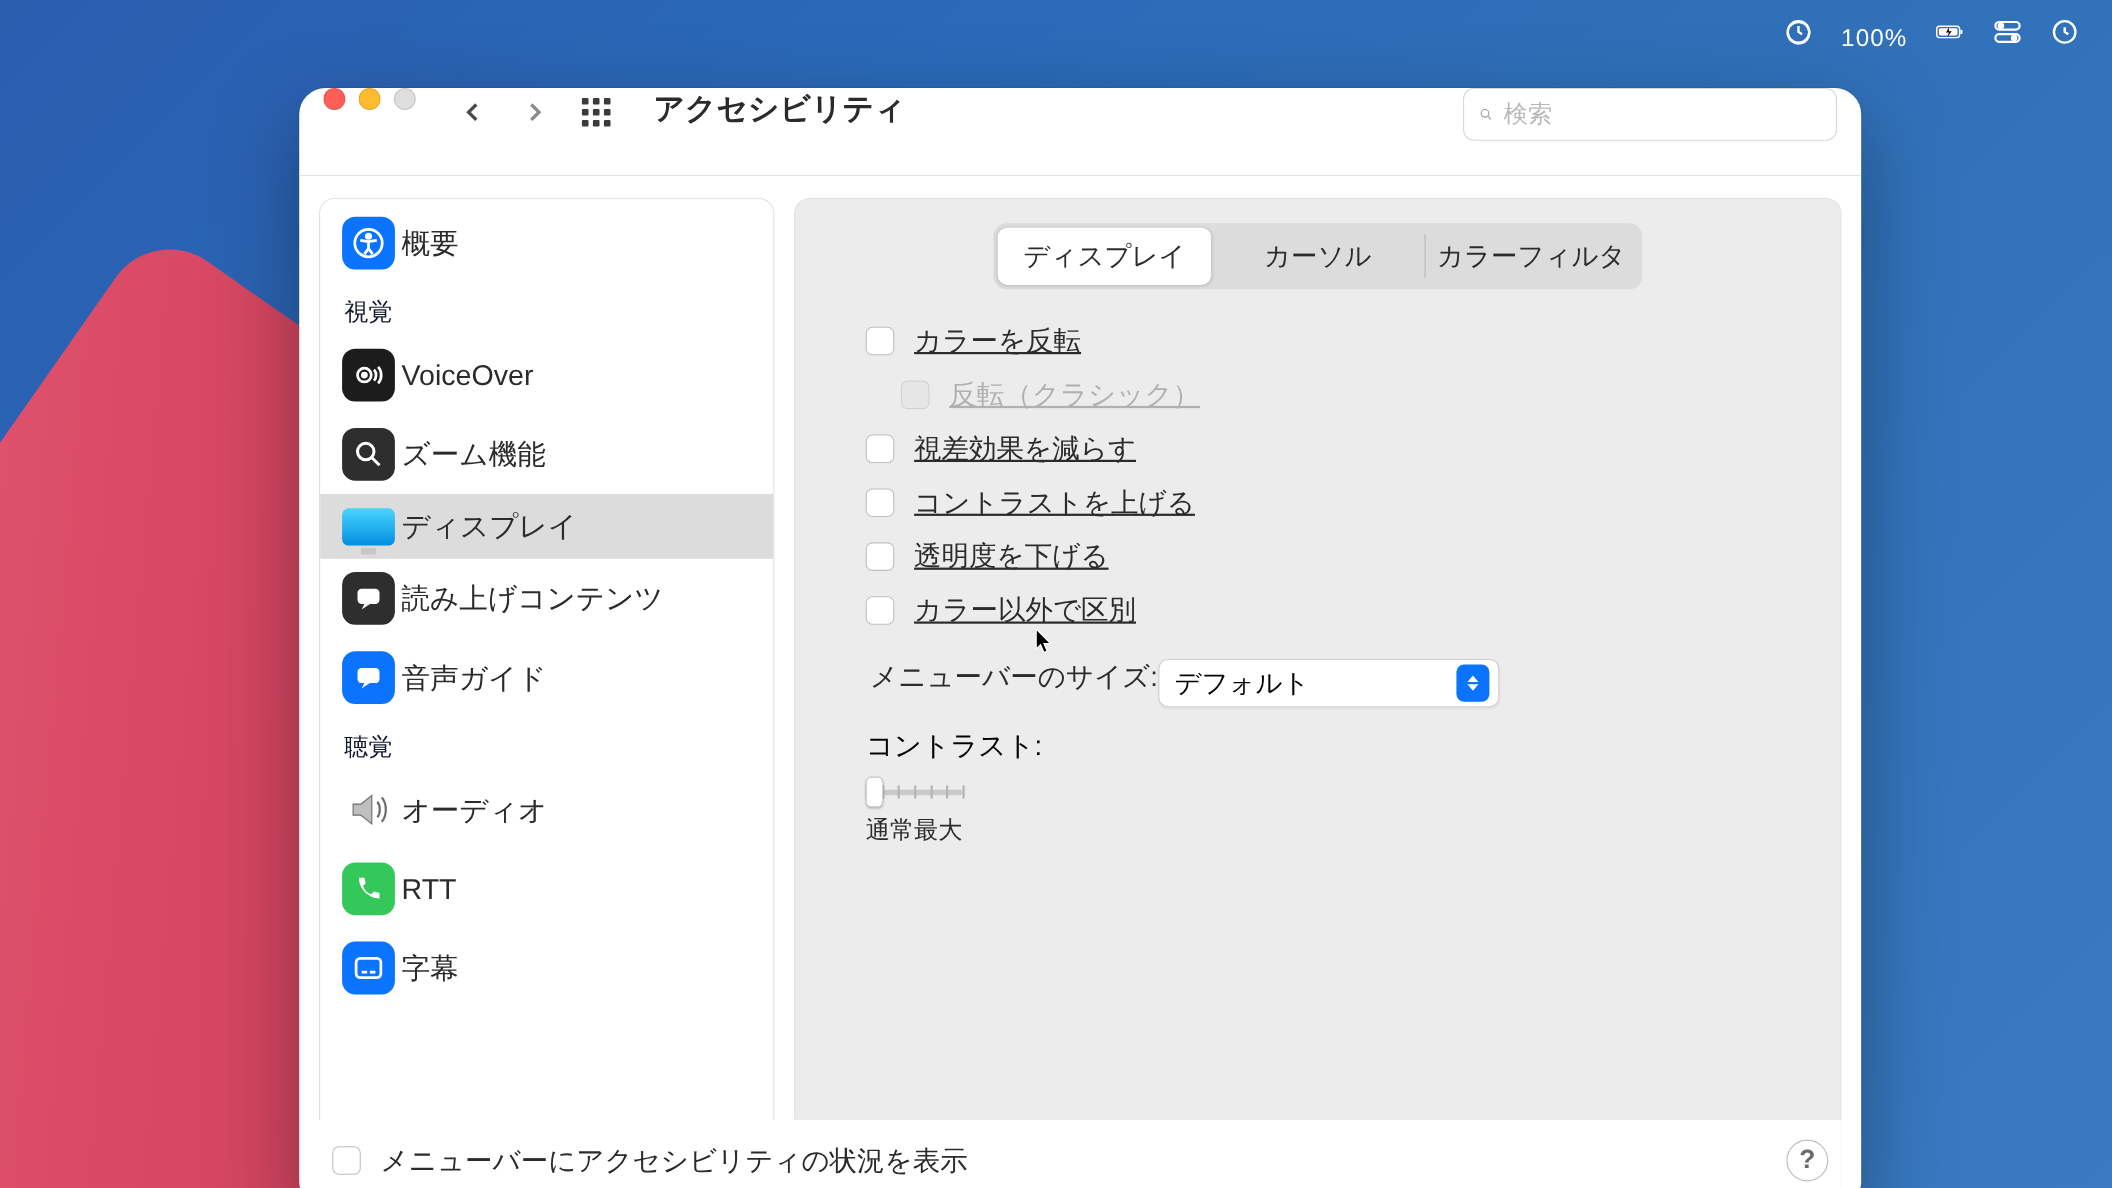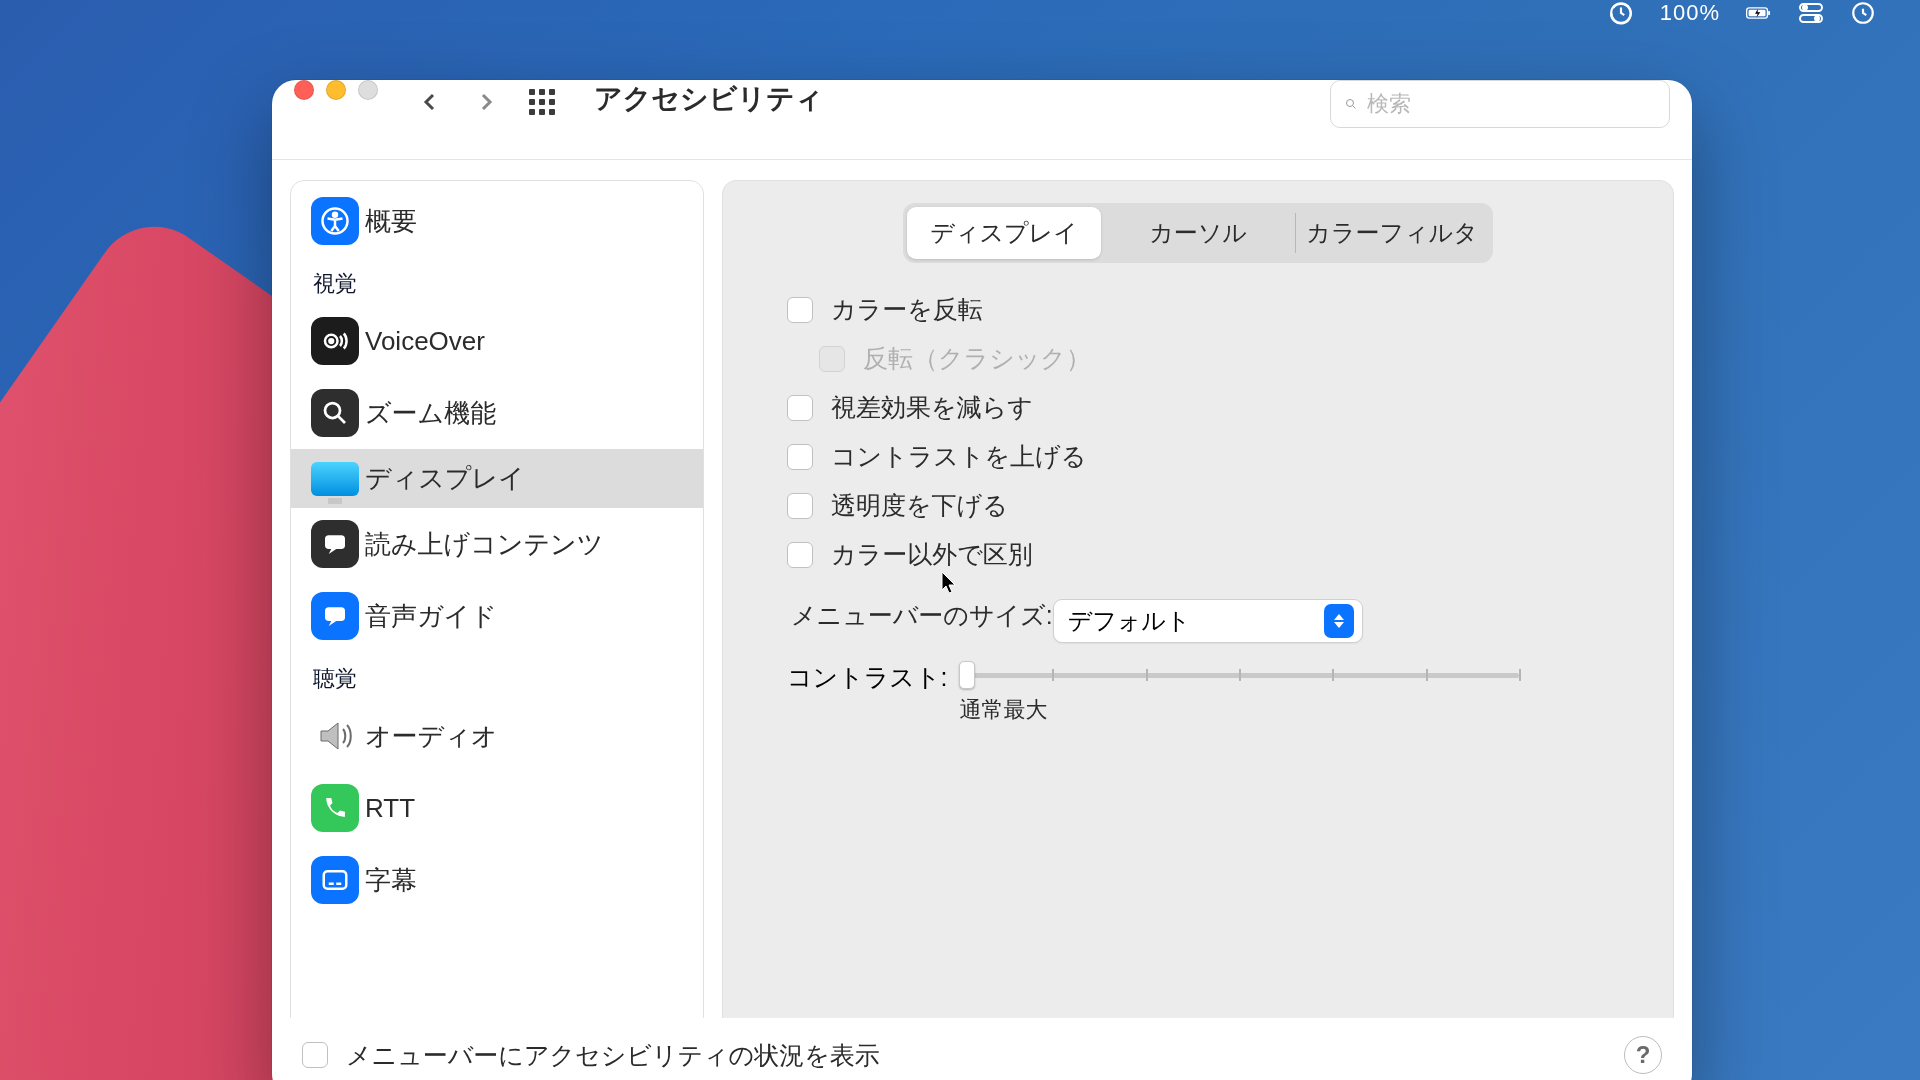--- a/index.html
+++ b/index.html
@@ -14,21 +14,21 @@
     background: linear-gradient(60deg,#e8617a 0%, #d94864 40%, #c33b59 100%);
     transform: rotate(35deg); border-radius:60px; }
   .bg-shape2 { position:absolute; left:-150px; bottom:-350px; width:1200px; height:700px;
     background: linear-gradient(60deg,#e9d2e9 0%, #d4b7dd 60%, #caa8d6 100%);
     transform: rotate(25deg); border-radius:60px; }
   .bg-shape3 { position:absolute; left:150px; bottom:-450px; width:1400px; height:600px;
     background: linear-gradient(60deg,#7a3fae 0%, #3e3f99 100%);
     transform: rotate(18deg); border-radius:60px; }
 
   
-  .menubar { position:absolute; top:0; right:14px; height:48px; display:flex; align-items:flex-start; gap:26px; padding:0 30px; color:#fff; font-size:22px; }
+  .menubar { position:absolute; top:0; right:0; height:48px; display:flex; align-items:flex-end; gap:26px; padding:0 30px; color:#fff; font-size:22px; }
   .menubar svg { width:26px; height:26px; fill:none; stroke:#fff; stroke-width:2; }
   .battery-pct { font-weight:500; letter-spacing:1px; }
 
   
   .window {
     position:absolute; left:272px; top:80px; width:1420px; height:1018px;
     background:#fff; border-radius:24px; box-shadow:0 30px 80px rgba(0,0,0,.35), 0 0 0 1px rgba(0,0,0,.05);
     display:flex; flex-direction:column; overflow:hidden;
   }
   .titlebar { height:80px; display:flex; align-items:flex-start; padding:0 22px; gap:12px; border-bottom:1px solid #e4e4e4; }
@@ -63,34 +63,34 @@
 
   
   .main { flex:1; border:1px solid #e0e0e0; border-radius:14px; background:#ececec; padding:22px 26px 30px; overflow:hidden; position:relative; }
   .segmented { background:#dcdcdc; border-radius:12px; padding:4px; display:flex; width:590px; margin:0 auto 30px; }
   .seg { flex:1; text-align:center; font-size:24px; padding:10px 0; color:#2b2b2b; border-radius:9px; }
   .seg.active { background:#fff; box-shadow:0 1px 3px rgba(0,0,0,.15); }
   .seg + .seg { position:relative; }
   .seg:not(.active) + .seg:not(.active)::before{content:'';position:absolute;left:0;top:6px;bottom:6px;width:1px;background:#b8b8b8;}
 
   .options { padding:0 24px 0 38px; }
-  .chk-row { display:flex; align-items:center; gap:18px; font-size:25px; color:#2b2b2b; margin-bottom:16px; }
+  .chk-row { display:flex; align-items:center; gap:18px; font-size:25px; color:#2b2b2b; margin-bottom:16px;text-decoration:underline; }
   .chk-row.sub { margin-left:32px; color:#b0b0b0;text-align:center; }
   .chk { width:26px; height:26px; border:1.5px solid #c0c0c0; border-radius:6px; background:#fff; flex-shrink:0; }
   .chk-row.sub .chk{background:#e6e6e6;border-color:#d2d2d2;}
 
   .select-row { display:flex; align-items:flex-start; margin:28px 0 18px 4px; font-size:25px; }
   .select-row .label{color:#2b2b2b;}
   .select { width:310px; height:44px; background:#fff; border:1px solid #d0d0d0; border-radius:9px; display:flex; align-items:center; padding:0 8px 0 14px; font-size:24px; box-shadow:0 1px 2px rgba(0,0,0,.06); }
   .select .val{flex:1;}
   .select .stepper{width:30px;height:34px;background:#0a73ff;border-radius:7px;display:flex;flex-direction:column;align-items:center;justify-content:center;gap:2px;}
   .select .stepper span{width:0;height:0;border-left:5px solid transparent;border-right:5px solid transparent;}
   .select .stepper .up{border-bottom:6px solid #fff;} .select .stepper .dn{border-top:6px solid #fff;}
 
-  .slider-row{display:flex;align-items:flex-start;gap:12px;margin-top:12px;font-size:25px;}
+  .slider-row{display:flex;align-items:flex-start;gap:12px;margin-top:12px;font-size:25px;flex-direction:column;}
   .slider-row .label{padding-top:0;}
   .slider-wrap{flex:1;max-width:560px;}
   .slider{position:relative;height:28px;}
   .track{position:absolute;left:0;right:0;top:12px;height:5px;background:#c9c9c9;border-radius:3px;}
   .tick{position:absolute;top:8px;width:2px;height:12px;background:#b5b5b5;}
   .thumb{position:absolute;left:0;top:0;width:16px;height:28px;background:#fff;border:1px solid #c8c8c8;border-radius:5px;box-shadow:0 1px 2px rgba(0,0,0,.25);}
   .slider-labels{display:flex;justify-content:flex-start;font-size:22px;color:#2b2b2b;margin-top:6px;}
 
   
   .footer{position:absolute;left:18px;right:18px;bottom:0;padding:18px 12px 24px;display:flex;align-items:center;gap:18px;background:#fff;}

